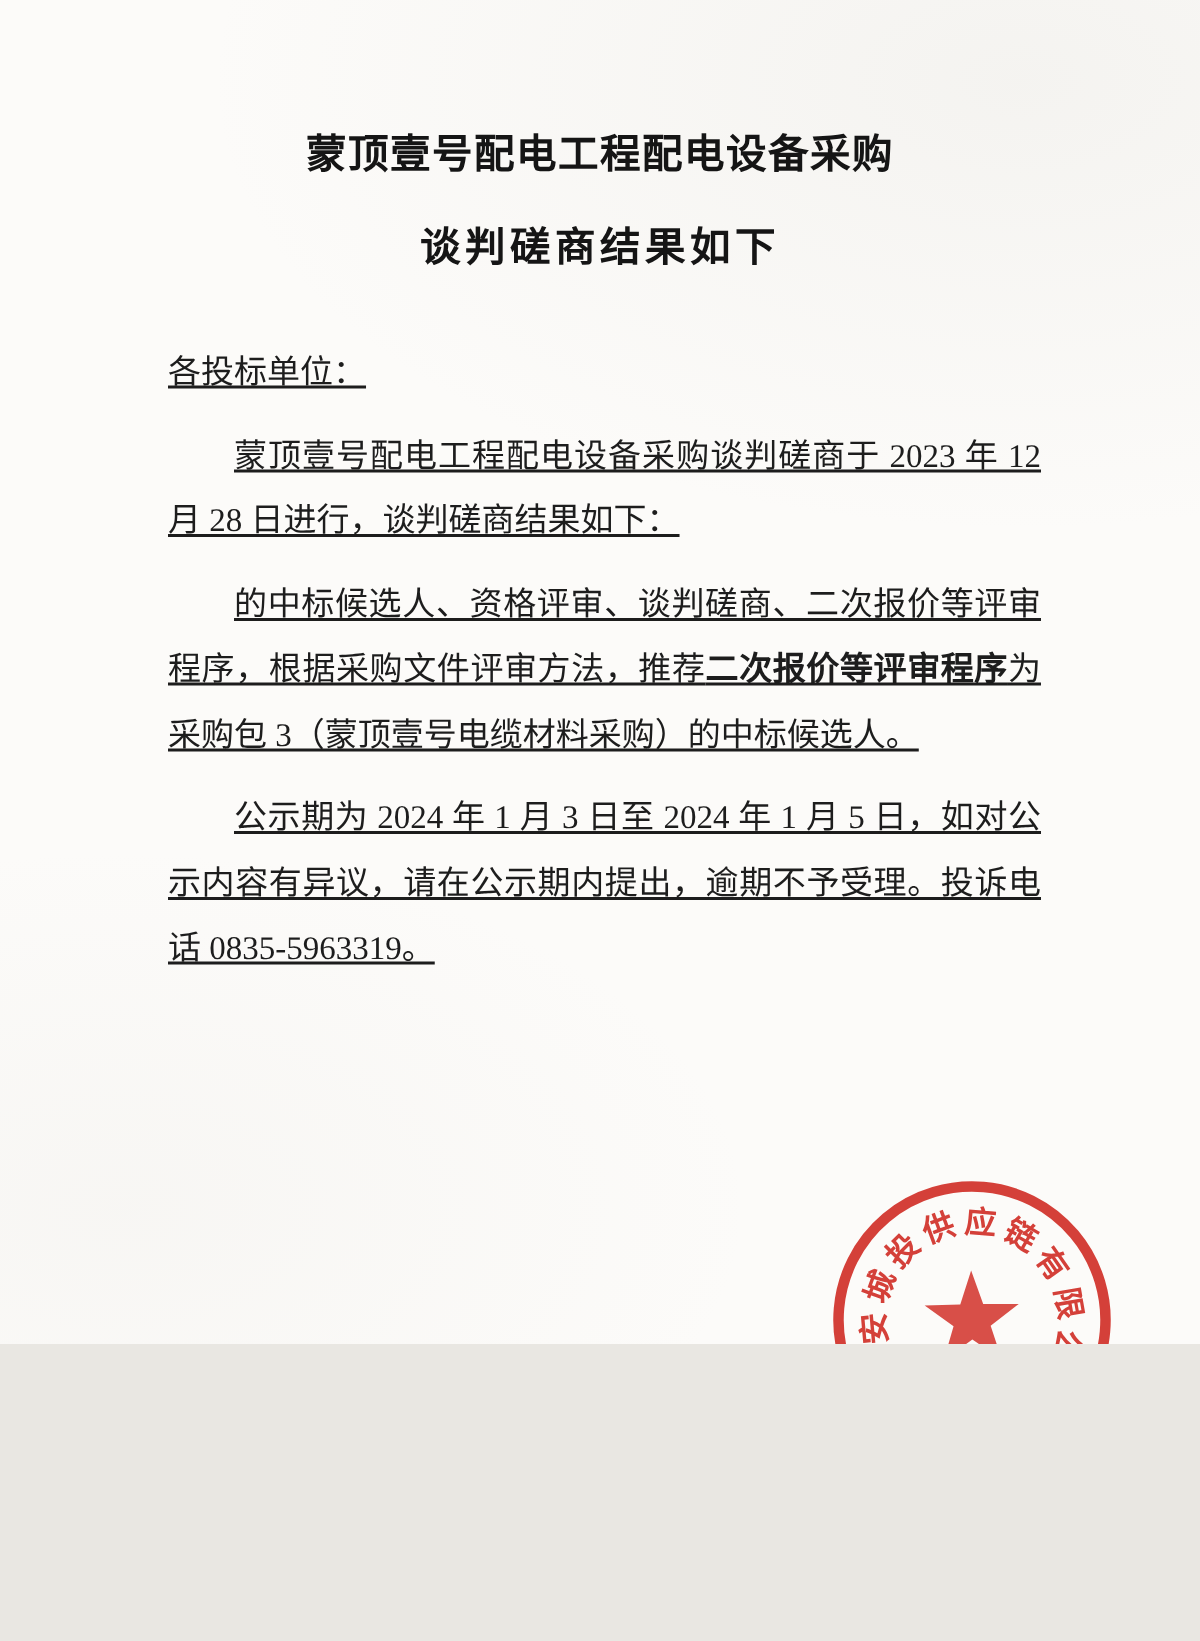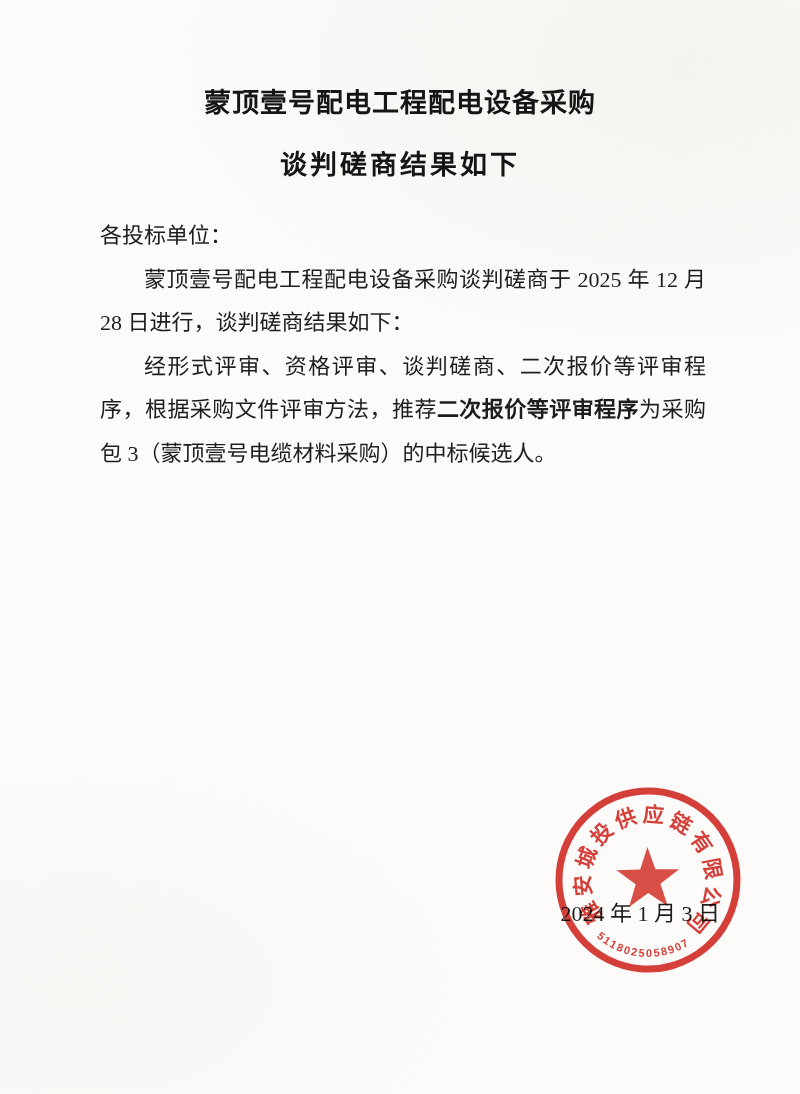--- a/index.html
+++ b/index.html
@@ -3,21 +3,21 @@
 <meta charset="utf-8">
 <style>
   html,body{margin:0;padding:0;}
   body{
     width:800px;height:1094px;
     background:#e9e7e2;
     font-family:"Liberation Serif","DejaVu Serif",serif;
   }
   .page{
     position:relative;
-    width:800px;height:1094px;
+    width:800px;height:896px;
     overflow:hidden;
     background:
       radial-gradient(ellipse 900px 500px at 85% 6%, rgba(210,208,200,0.18), rgba(0,0,0,0) 60%),
       radial-gradient(ellipse 700px 400px at 10% 90%, rgba(215,212,205,0.12), rgba(0,0,0,0) 60%),
       #fcfbf9;
     color:#1d1d1d;
   }
   .title{
     position:absolute;left:0;width:100%;
     text-align:center;
@@ -28,21 +28,21 @@
   }
   .title-1{top:86px;}
   .title-2{top:148px;letter-spacing:3px;}
   .doc-body{
     position:absolute;
     left:100px;top:214px;width:606px;
     font-size:22px;line-height:43.5px;
     text-align:justify;
     color:#1d1d1d;
   }
-  .doc-body p{margin:0;padding:0;text-indent:2em;}
+  .doc-body p{margin:12px;padding:0;text-indent:2em;text-decoration:underline;}
   .doc-body p.no-indent{text-indent:0;}
   .bold{font-weight:700;}
   .sig-company{
     position:absolute;top:841px;right:87px;
     font-size:21.5px;letter-spacing:0.5px;color:#1d1d1d;
   }
   .sig-date{
     position:absolute;top:895px;right:80px;
     font-size:22px;color:#1d1d1d;
   }
@@ -66,22 +66,23 @@
 </head>
 <body>
 
 <div class="page">
 
   <div class="title title-1">蒙顶壹号配电工程配电设备采购</div>
   <div class="title title-2">谈判磋商结果如下</div>
 
   <div class="doc-body">
     <p class="no-indent">各投标单位：</p>
-    <p>蒙顶壹号配电工程配电设备采购谈判磋商于 2025 年 12 月 28 日进行，谈判磋商结果如下：</p>
-    <p><span>经形式评审、资格评审、谈判磋商、二次报价等评审程序，根据采购文件评审方法，推荐</span><span class="bold">二次报价等评审程序</span><span>为采购包 3（蒙顶壹号电缆材料采购）的中标候选人。</span></p>
+    <p>蒙顶壹号配电工程配电设备采购谈判磋商于 2023 年 12 月 28 日进行，谈判磋商结果如下：</p>
+    <p><span>的中标候选人、资格评审、谈判磋商、二次报价等评审程序，根据采购文件评审方法，推荐</span><span class="bold">二次报价等评审程序</span><span>为采购包 3（蒙顶壹号电缆材料采购）的中标候选人。</span></p>
+    <p>公示期为 2024 年 1 月 3 日至 2024 年 1 月 5 日，如对公示内容有异议，请在公示期内提出，逾期不予受理。投诉电话 0835-5963319。</p>
   </div>
 
   <div class="sig-date">2024 年 1 月 3 日</div>
 
   <svg class="seal" viewBox="0 0 220 220" xmlns="http://www.w3.org/2000/svg" aria-hidden="true">
     <g id="seal-group" transform="rotate(5 110 110)">
       <circle class="ring" cx="110" cy="110" r="89"></circle>
       <g transform="translate(110,110) rotate(-6)">
         <polygon class="star" points="0,-33 7.64,-10.52 31.39,-10.20 12.36,4.02 19.40,26.70 0,13 -19.40,26.70 -12.36,4.02 -31.39,-10.20 -7.64,-10.52"></polygon>
       </g>

